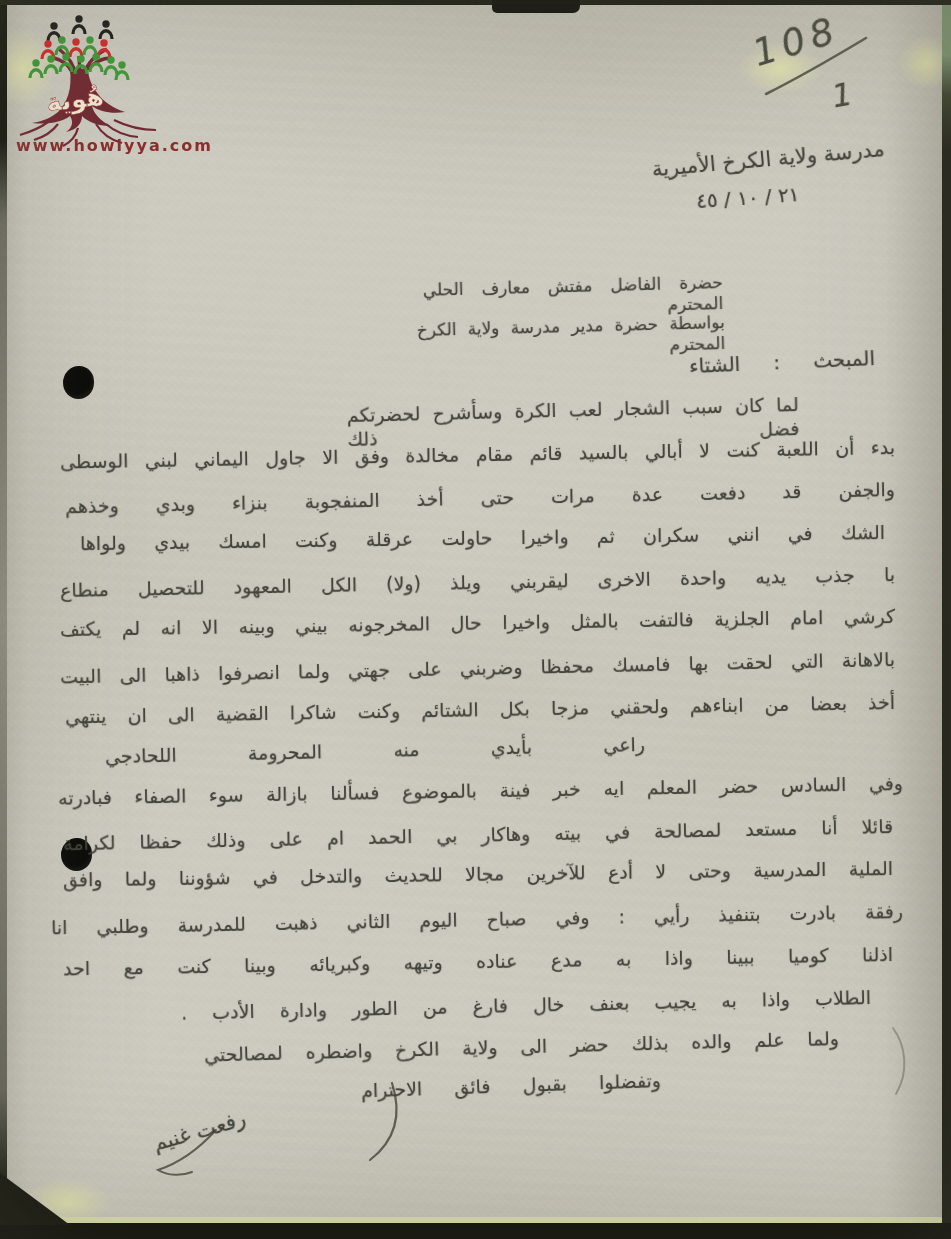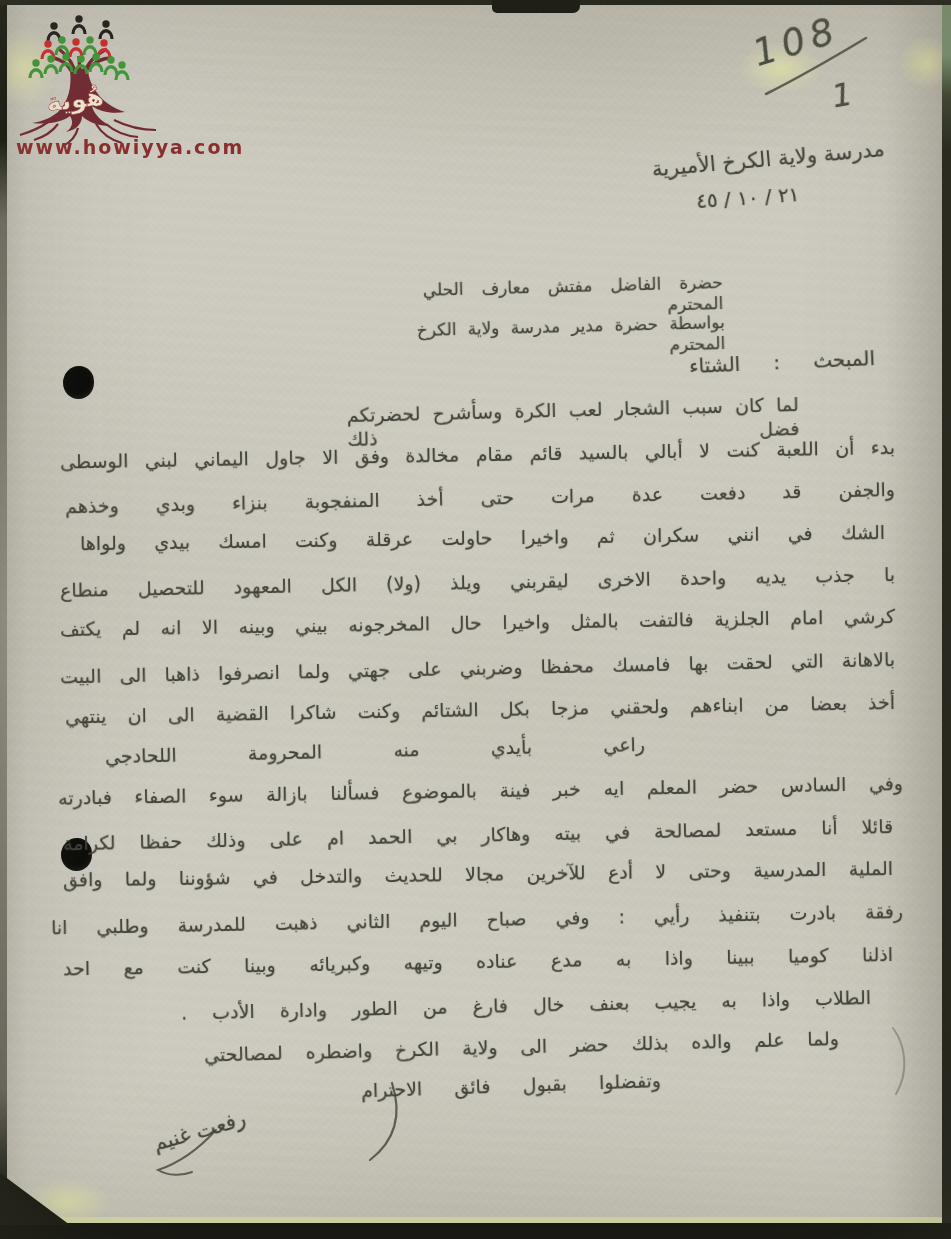--- a/index.html
+++ b/index.html
@@ -31,21 +31,21 @@
   .stain{position:absolute;pointer-events:none;border-radius:50%;}
   
   .hw{position:absolute;direction:rtl;color:#41423a;font-family:"DejaVu Sans",sans-serif;
       text-align:justify;text-align-last:justify;transform-origin:100% 50%;
       filter:blur(.28px);text-shadow:0 0 1px rgba(62,63,54,.5);line-height:1.25;white-space:normal;}
   .hw-n{text-align:right;text-align-last:auto;}
   .hole{position:absolute;width:31px;height:33px;border-radius:52% 48% 50% 50%;
       background:radial-gradient(circle at 45% 45%, #0b0b09 52%, #191914 74%, rgba(25,25,20,.45) 88%, transparent 100%);}
   .pagenum{position:absolute;color:#4b4c42;font-family:"DejaVu Sans",sans-serif;
       filter:blur(.2px);text-shadow:0 0 1px rgba(70,70,60,.4);}
-  .url-text{position:absolute;font-weight:bold;color:#8b2e2e;letter-spacing:2px;font-size:19px;
+  .url-text{position:absolute;font-weight:bold;color:#8b2e2e;letter-spacing:2px;font-size:16px;
       font-family:"DejaVu Sans",sans-serif;}
   svg{display:block;}
   .overlay-svg{position:absolute;left:0;top:0;pointer-events:none;}
 </style>
 </head>
 <body>
 
 <div class="scan">
 
   <div class="paper-tone"></div>

